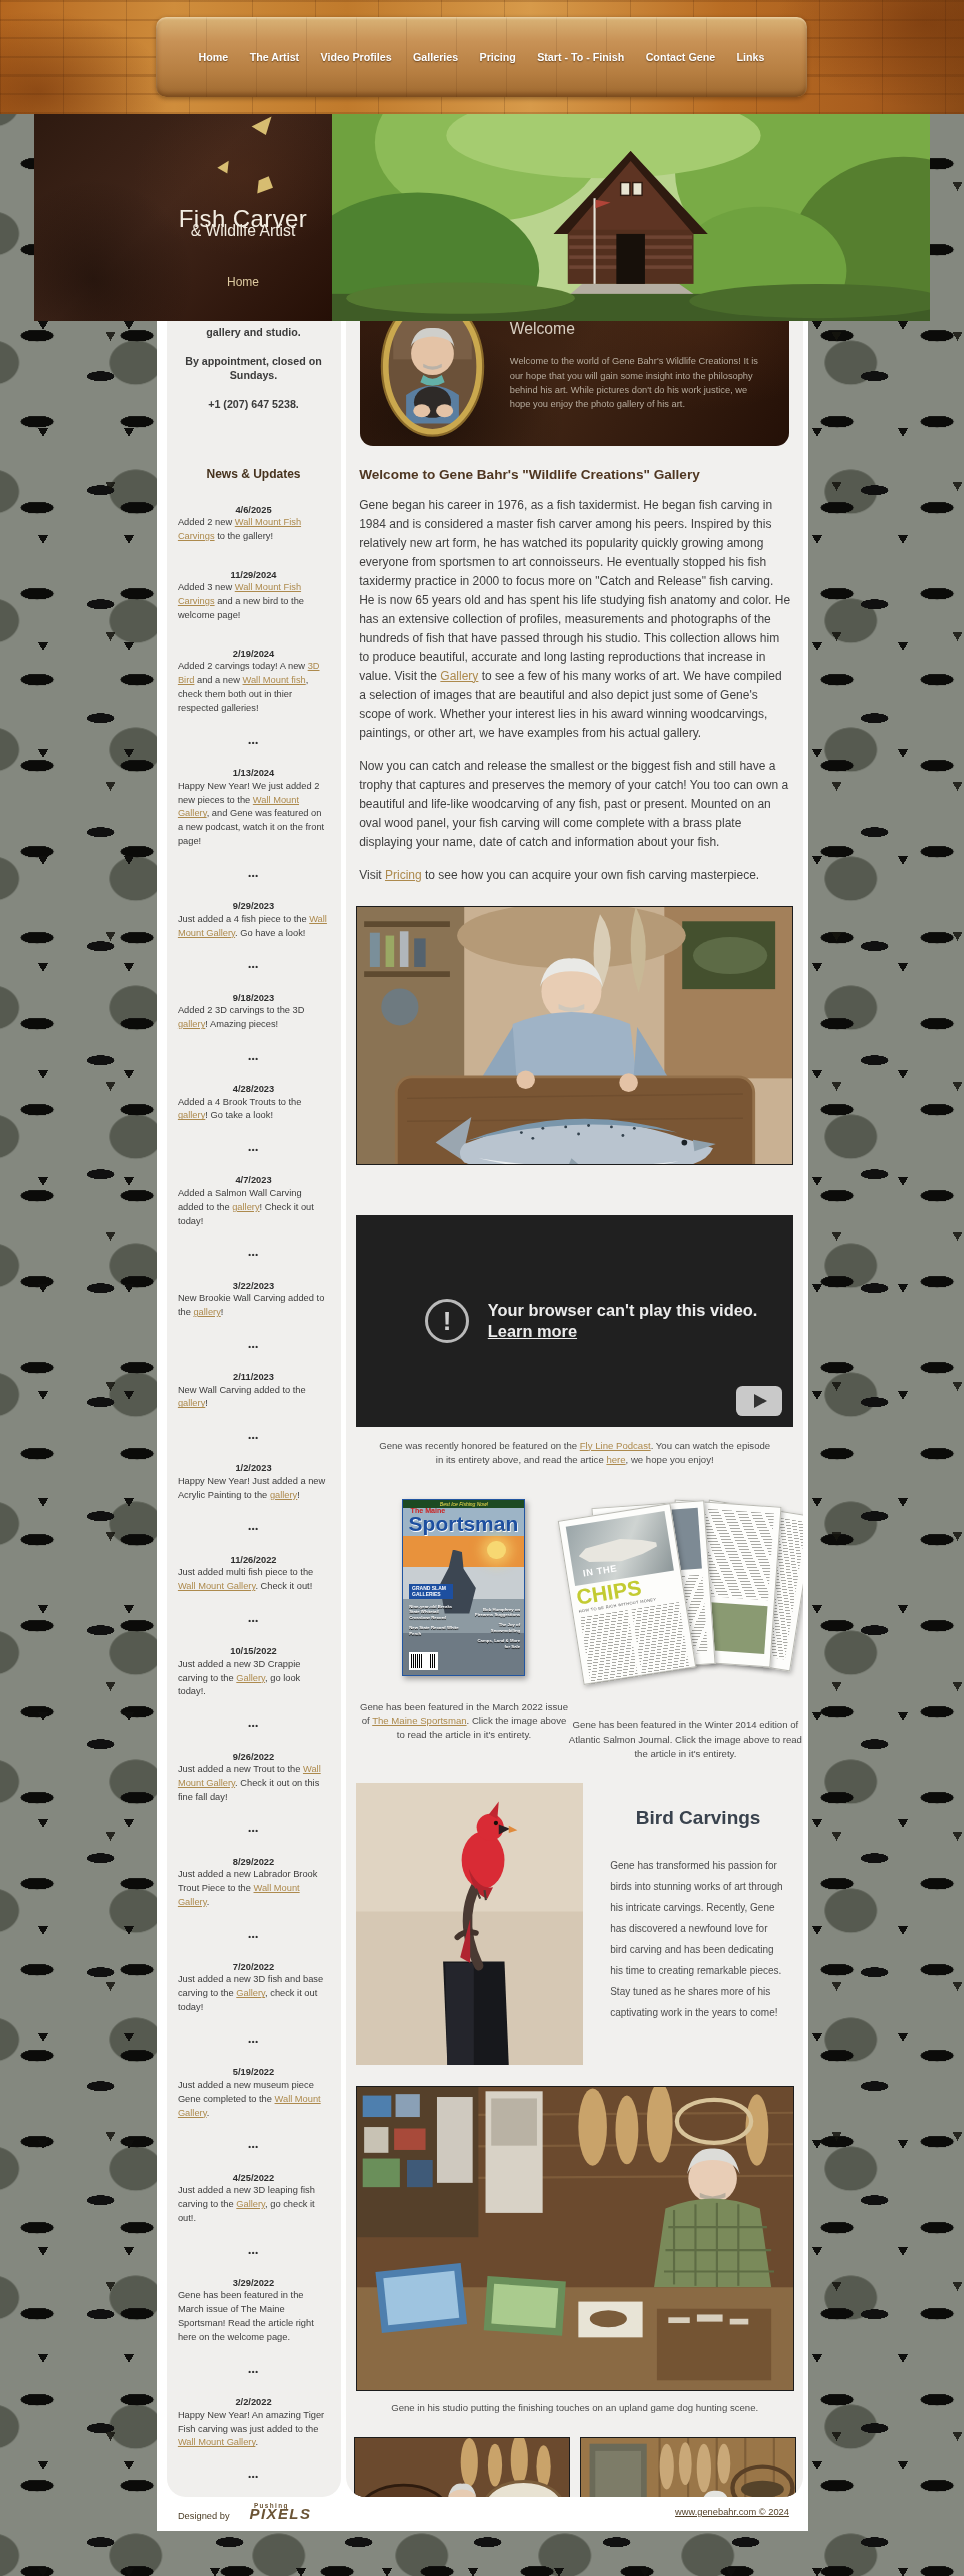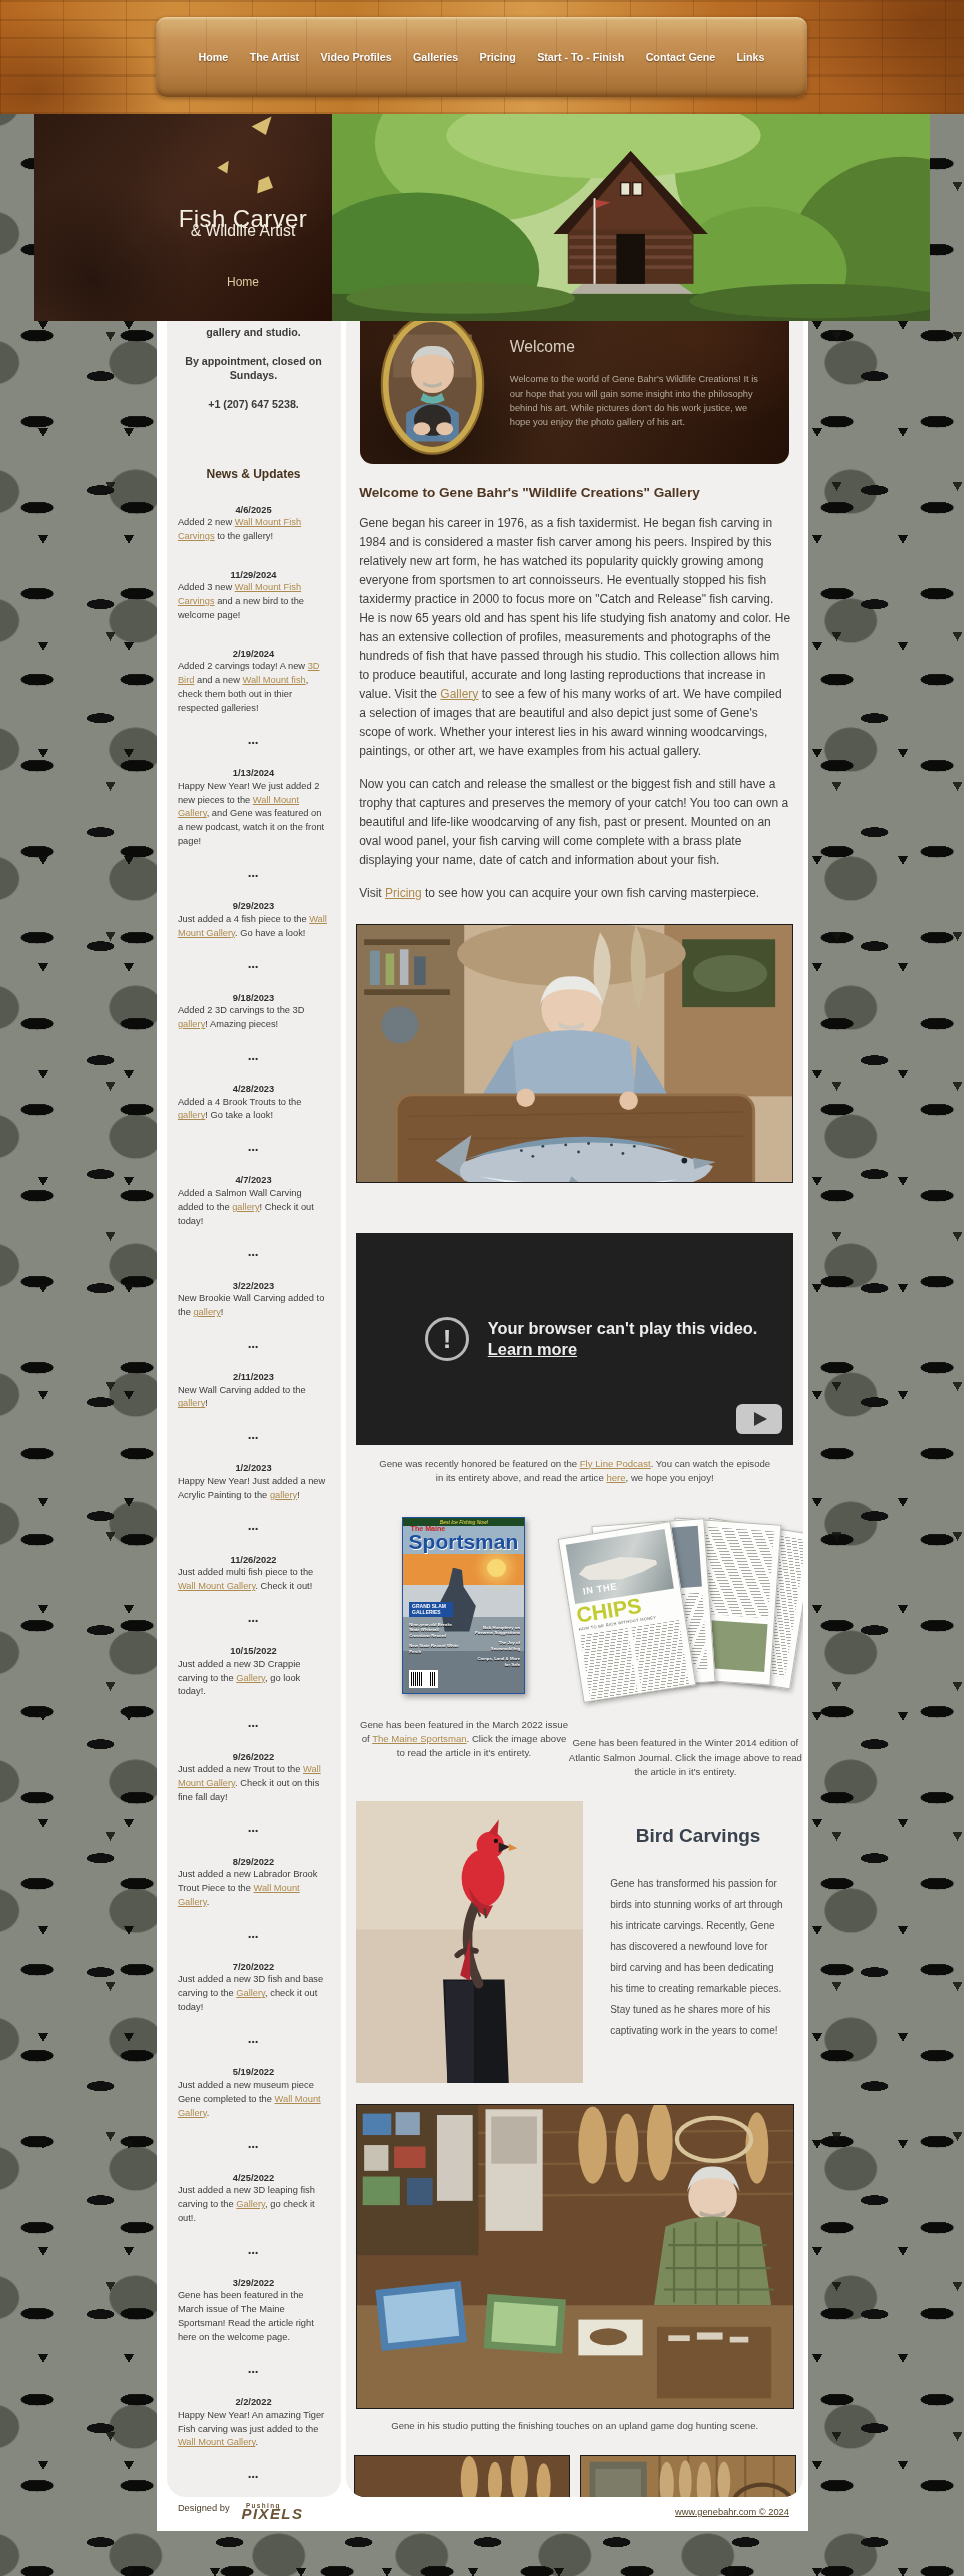--- a/index.html
+++ b/index.html
@@ -71,21 +71,21 @@
   
   .side-intro{font-weight:bold; font-size:10.7px; color:#3b3b3b; text-align:center; line-height:1.35; margin-bottom:14.3px;}
   .news-title{font-weight:bold; font-size:12px; color:#46321d; text-align:center; margin:41px 0 24px;}
   .news-item{margin-bottom:26px;}
   .news-date{font-weight:bold; font-size:9.3px; color:#2e2e2e; text-align:center; margin-bottom:1.4px;}
   .news-text{font-size:9.3px; color:#3c3c3c; line-height:1.5;}
   .news-sep{text-align:center; font-size:7.9px; font-weight:bold; color:#2e2e2e; letter-spacing:0.7px; margin:-4.3px 0 21.4px;}
   .lnk{color:#ad8a4d; text-decoration:underline; cursor:pointer;}
   
   .welcome-box{
-    width:429px; height:159px; margin:20px auto 0; border-radius:13px;
+    width:429px; height:159px; margin:2px auto 0; border-radius:13px;
     background:
       radial-gradient(ellipse 214px 129px at 80% 20%, rgba(95,50,25,.35), transparent 70%),
       radial-gradient(ellipse 200px 143px at 15% 85%, rgba(10,4,1,.5), transparent 70%),
       linear-gradient(120deg,#31190d,#3f2414 50%,#241007);
     display:flex; align-items:center; padding:0 24px 0 18.6px;
   }
   .portrait{flex-shrink:0;}
   .welcome-copy{margin-left:24px;}
   .welcome-copy h2{color:#d8cfc2; font-size:15.7px; font-weight:normal; margin-bottom:15.7px;}
   .welcome-copy p{color:#b5ab9d; font-size:9.3px; line-height:1.55;}
@@ -156,21 +156,21 @@
   .bird-photo{flex-shrink:0;}
   .bird-copy{padding:24px 7.1px 0 27px; text-align:left;}
   .bird-title{font-size:19px; font-weight:bold; color:#39424d; text-align:center; margin-bottom:26px;}
   .bird-text{font-size:10px; color:#4c4c4c; line-height:2.1;}
   
   .studio-caption{margin:10px 21.4px 0;}
   .bottom-grid{display:flex; justify-content:center; gap:10px; margin:21.4px 0 0;}
   .bottom-col{display:flex; flex-direction:column; align-items:center; width:216px;}
   
   .footer-row{height:34px; display:flex; align-items:center; justify-content:space-between; padding:0 18.6px 4.3px 21.4px;}
-  .foot-left{display:flex; gap:12px; color:#4a3b23; font-size:9.3px;}
+  .foot-left{display:flex; align-items:flex-end; gap:20px; color:#4a3b23; font-size:9.3px;}
   .px-logo{line-height:.8; color:#6b5435; cursor:pointer;}
   .px-top{font-size:6.4px; letter-spacing:1.4px; font-weight:bold; display:block; margin-left:4.3px;}
   .px-main{font-size:15px; font-weight:bold; font-style:italic; letter-spacing:1.4px;}
   .foot-link{font-size:9.3px; color:#55432a; text-decoration:underline; cursor:pointer;}
 </style>
 </head>
 <body>
 
 <div>
 

